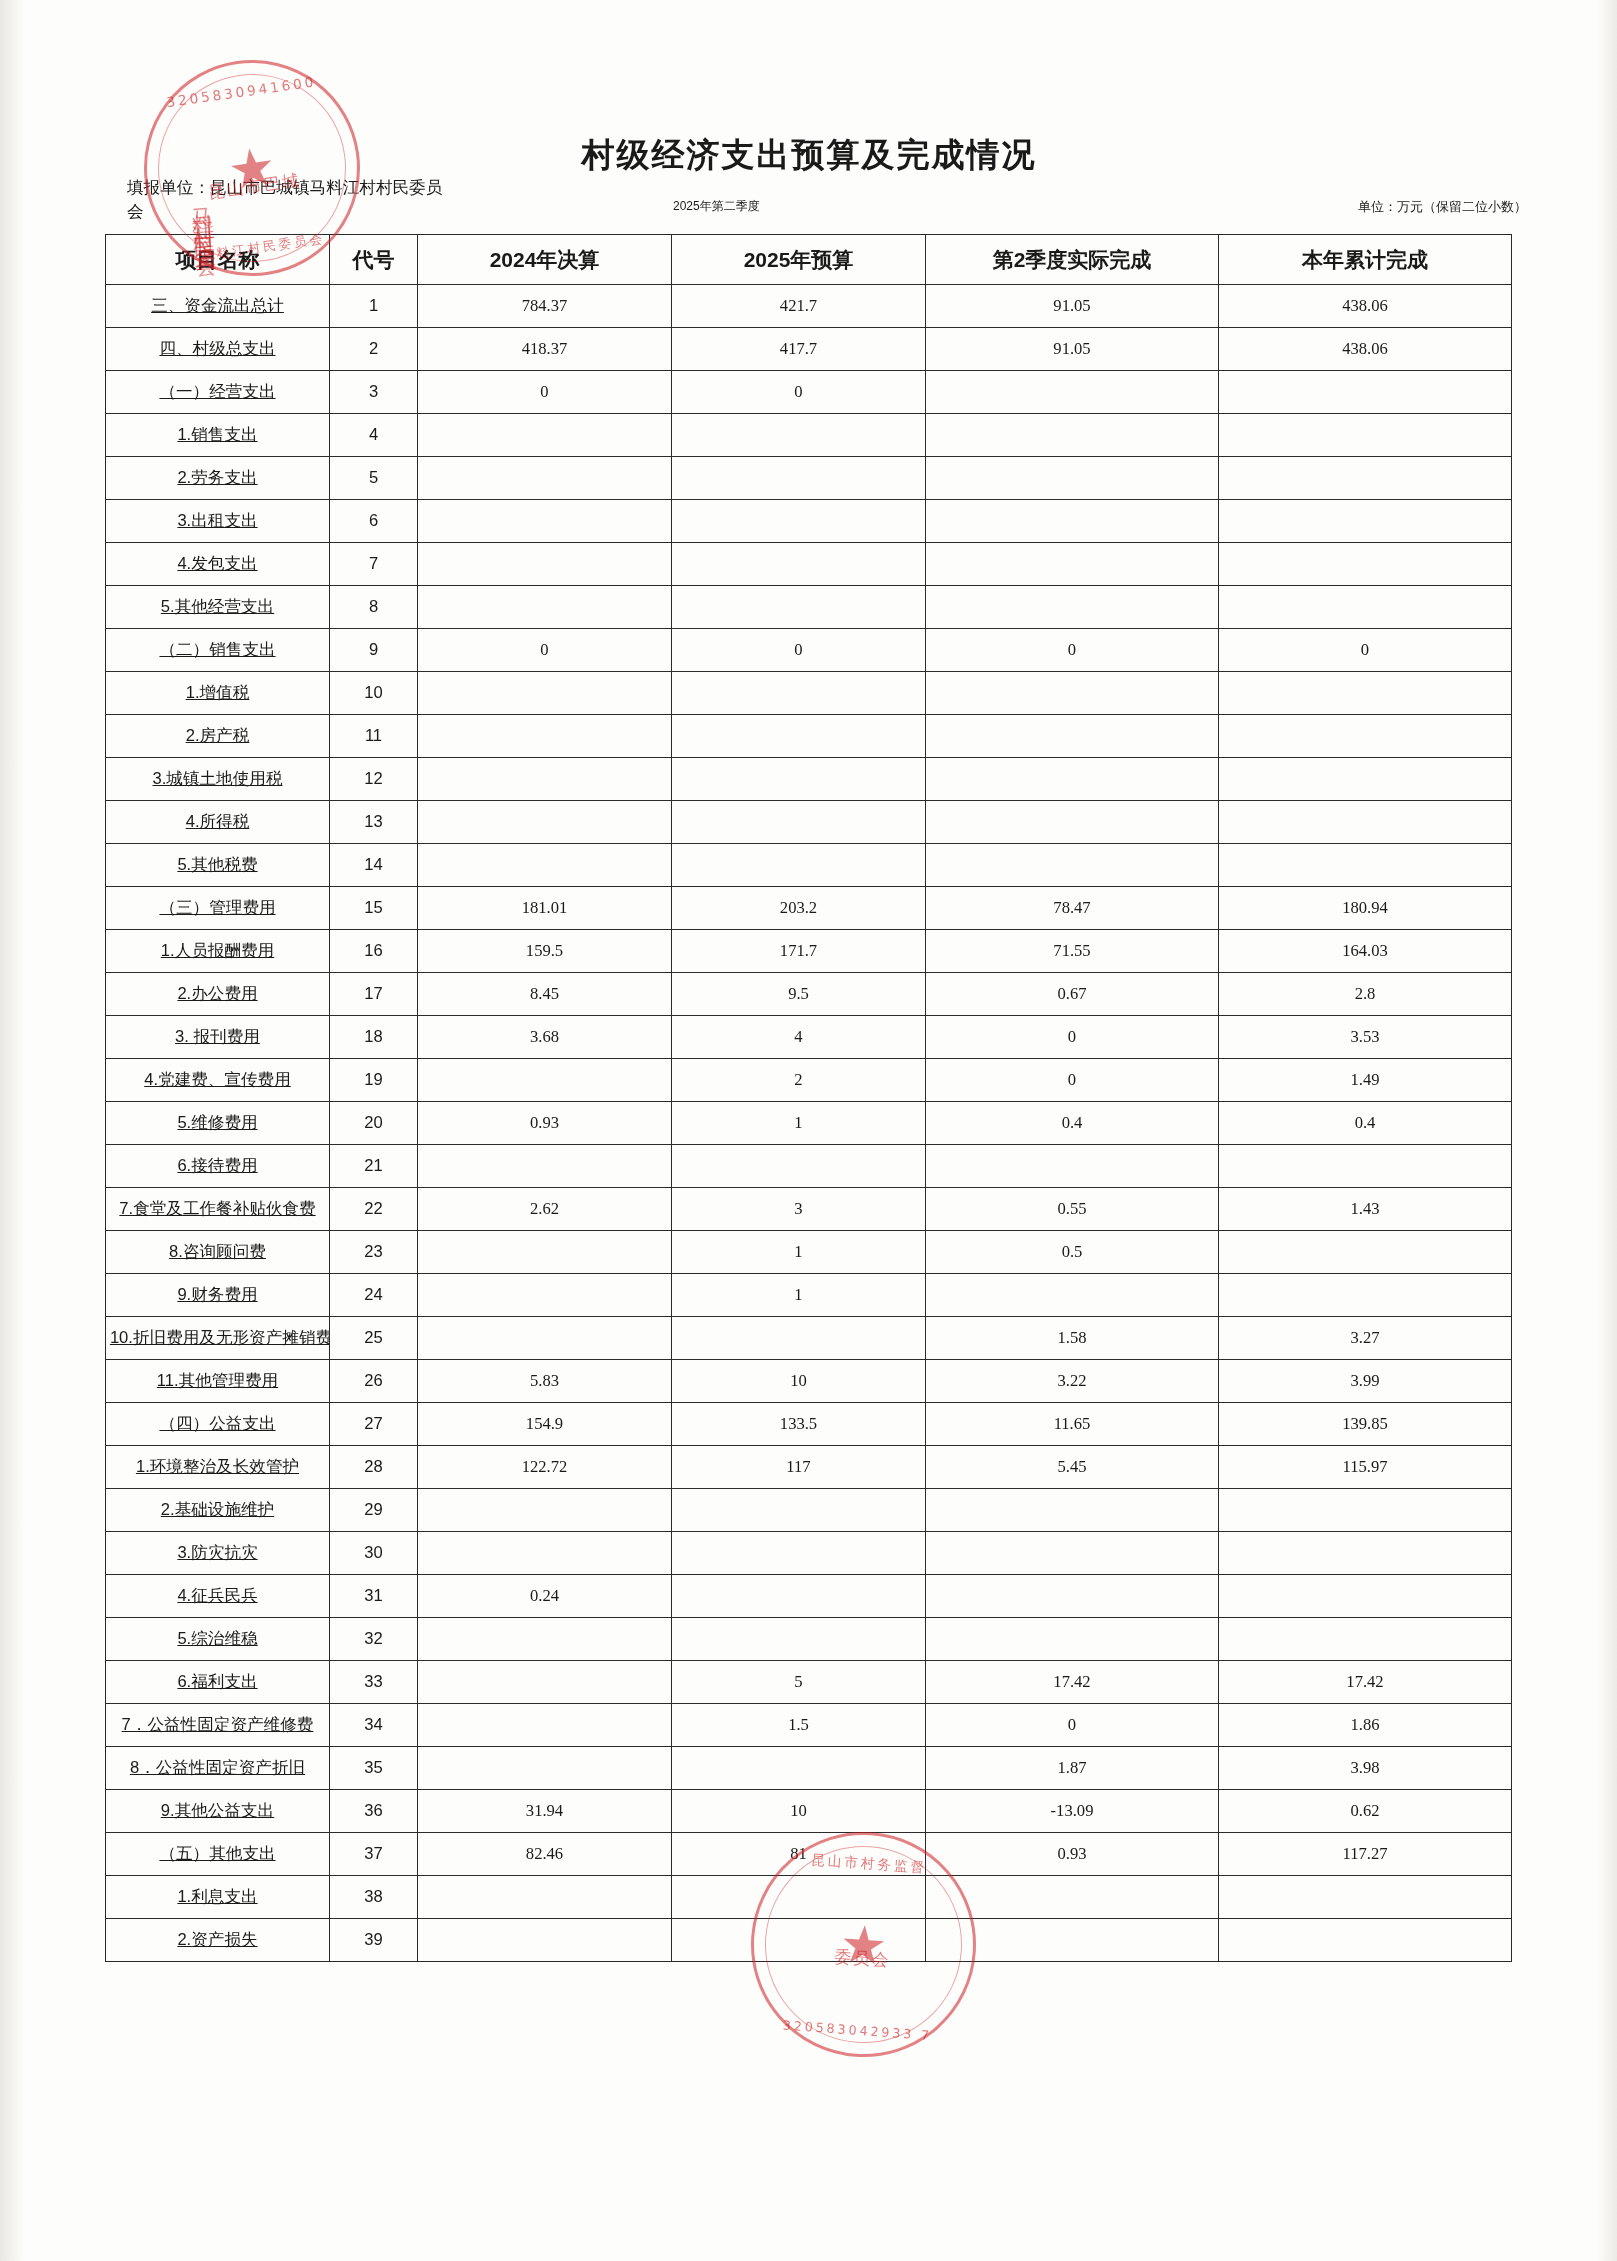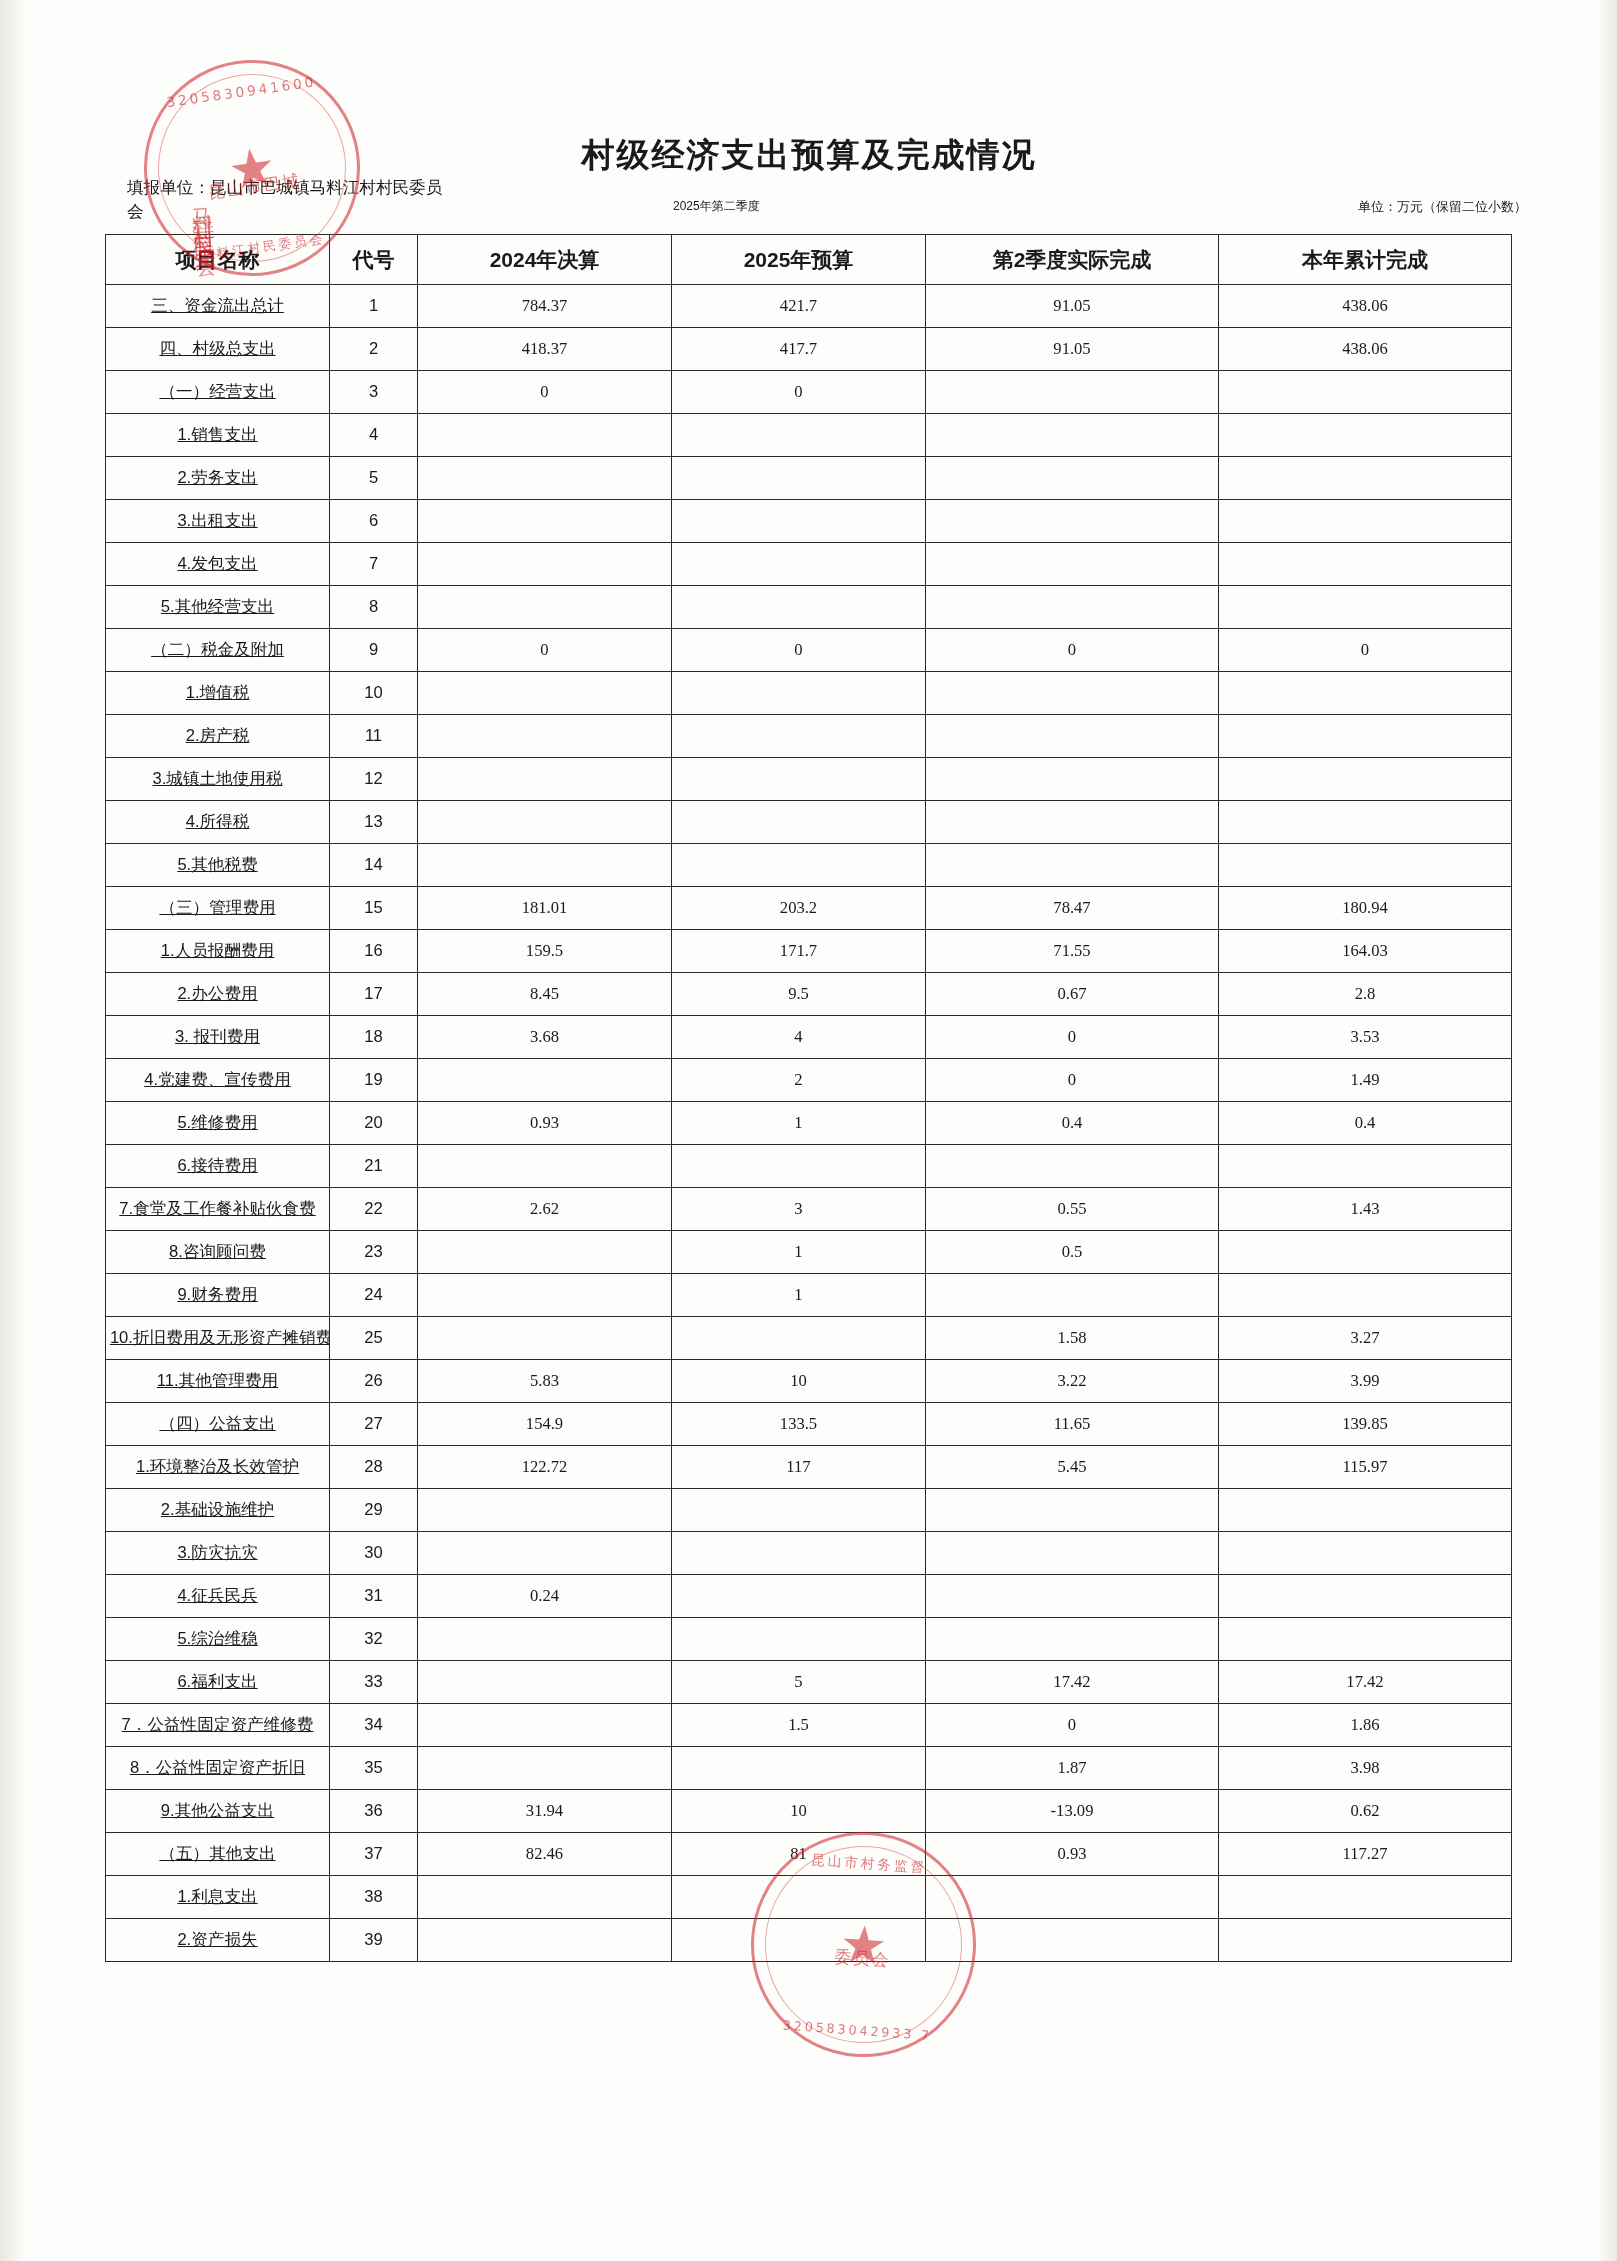--- a/index.html
+++ b/index.html
@@ -261,21 +261,21 @@
         </tr>
         <tr>
           <td class="name">5.其他经营支出</td>
           <td class="code">8</td>
           <td class="num"></td>
           <td class="num"></td>
           <td class="num"></td>
           <td class="num"></td>
         </tr>
         <tr>
-          <td class="name">（二）税金及附加</td>
+          <td class="name">（二）销售支出</td>
           <td class="code">9</td>
           <td class="num">0</td>
           <td class="num">0</td>
           <td class="num">0</td>
           <td class="num">0</td>
         </tr>
         <tr>
           <td class="name">1.增值税</td>
           <td class="code">10</td>
           <td class="num"></td>

